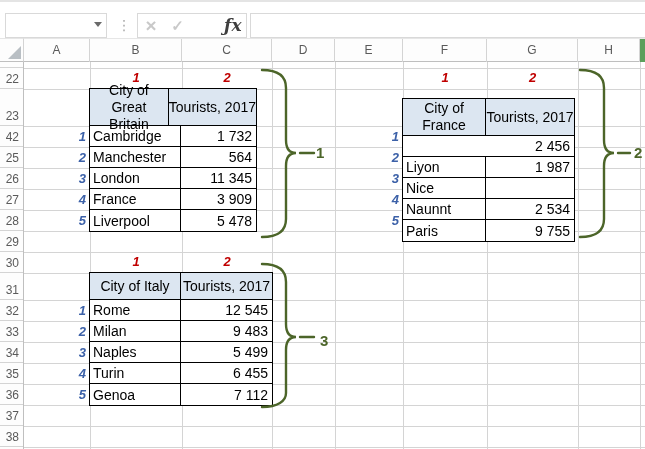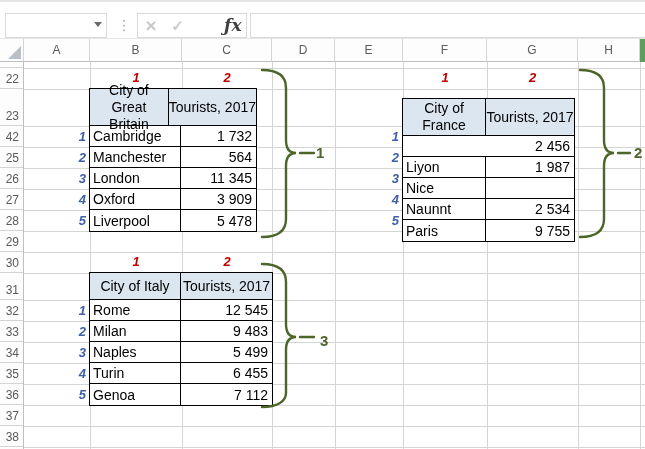--- a/index.html
+++ b/index.html
@@ -167,21 +167,21 @@
       </div>
       <div class="xrow" style="height:21px">
         <div class="td c1 city">Manchester</div>
         <div class="td c2 val">564</div>
       </div>
       <div class="xrow" style="height:21px">
         <div class="td c1 city">London</div>
         <div class="td c2 val">11 345</div>
       </div>
       <div class="xrow" style="height:21px">
-        <div class="td c1 city">Oxford</div>
+        <div class="td c1 city">France</div>
         <div class="td c2 val">3 909</div>
       </div>
       <div class="xrow" style="height:21px">
         <div class="td c1 city">Liverpool</div>
         <div class="td c2 val">5 478</div>
       </div>
     </div>
 
     <div class="rlab" style="left:379px;top:6px;width:84px">1</div>
     <div class="rlab" style="left:463px;top:6px;width:91px">2</div>

